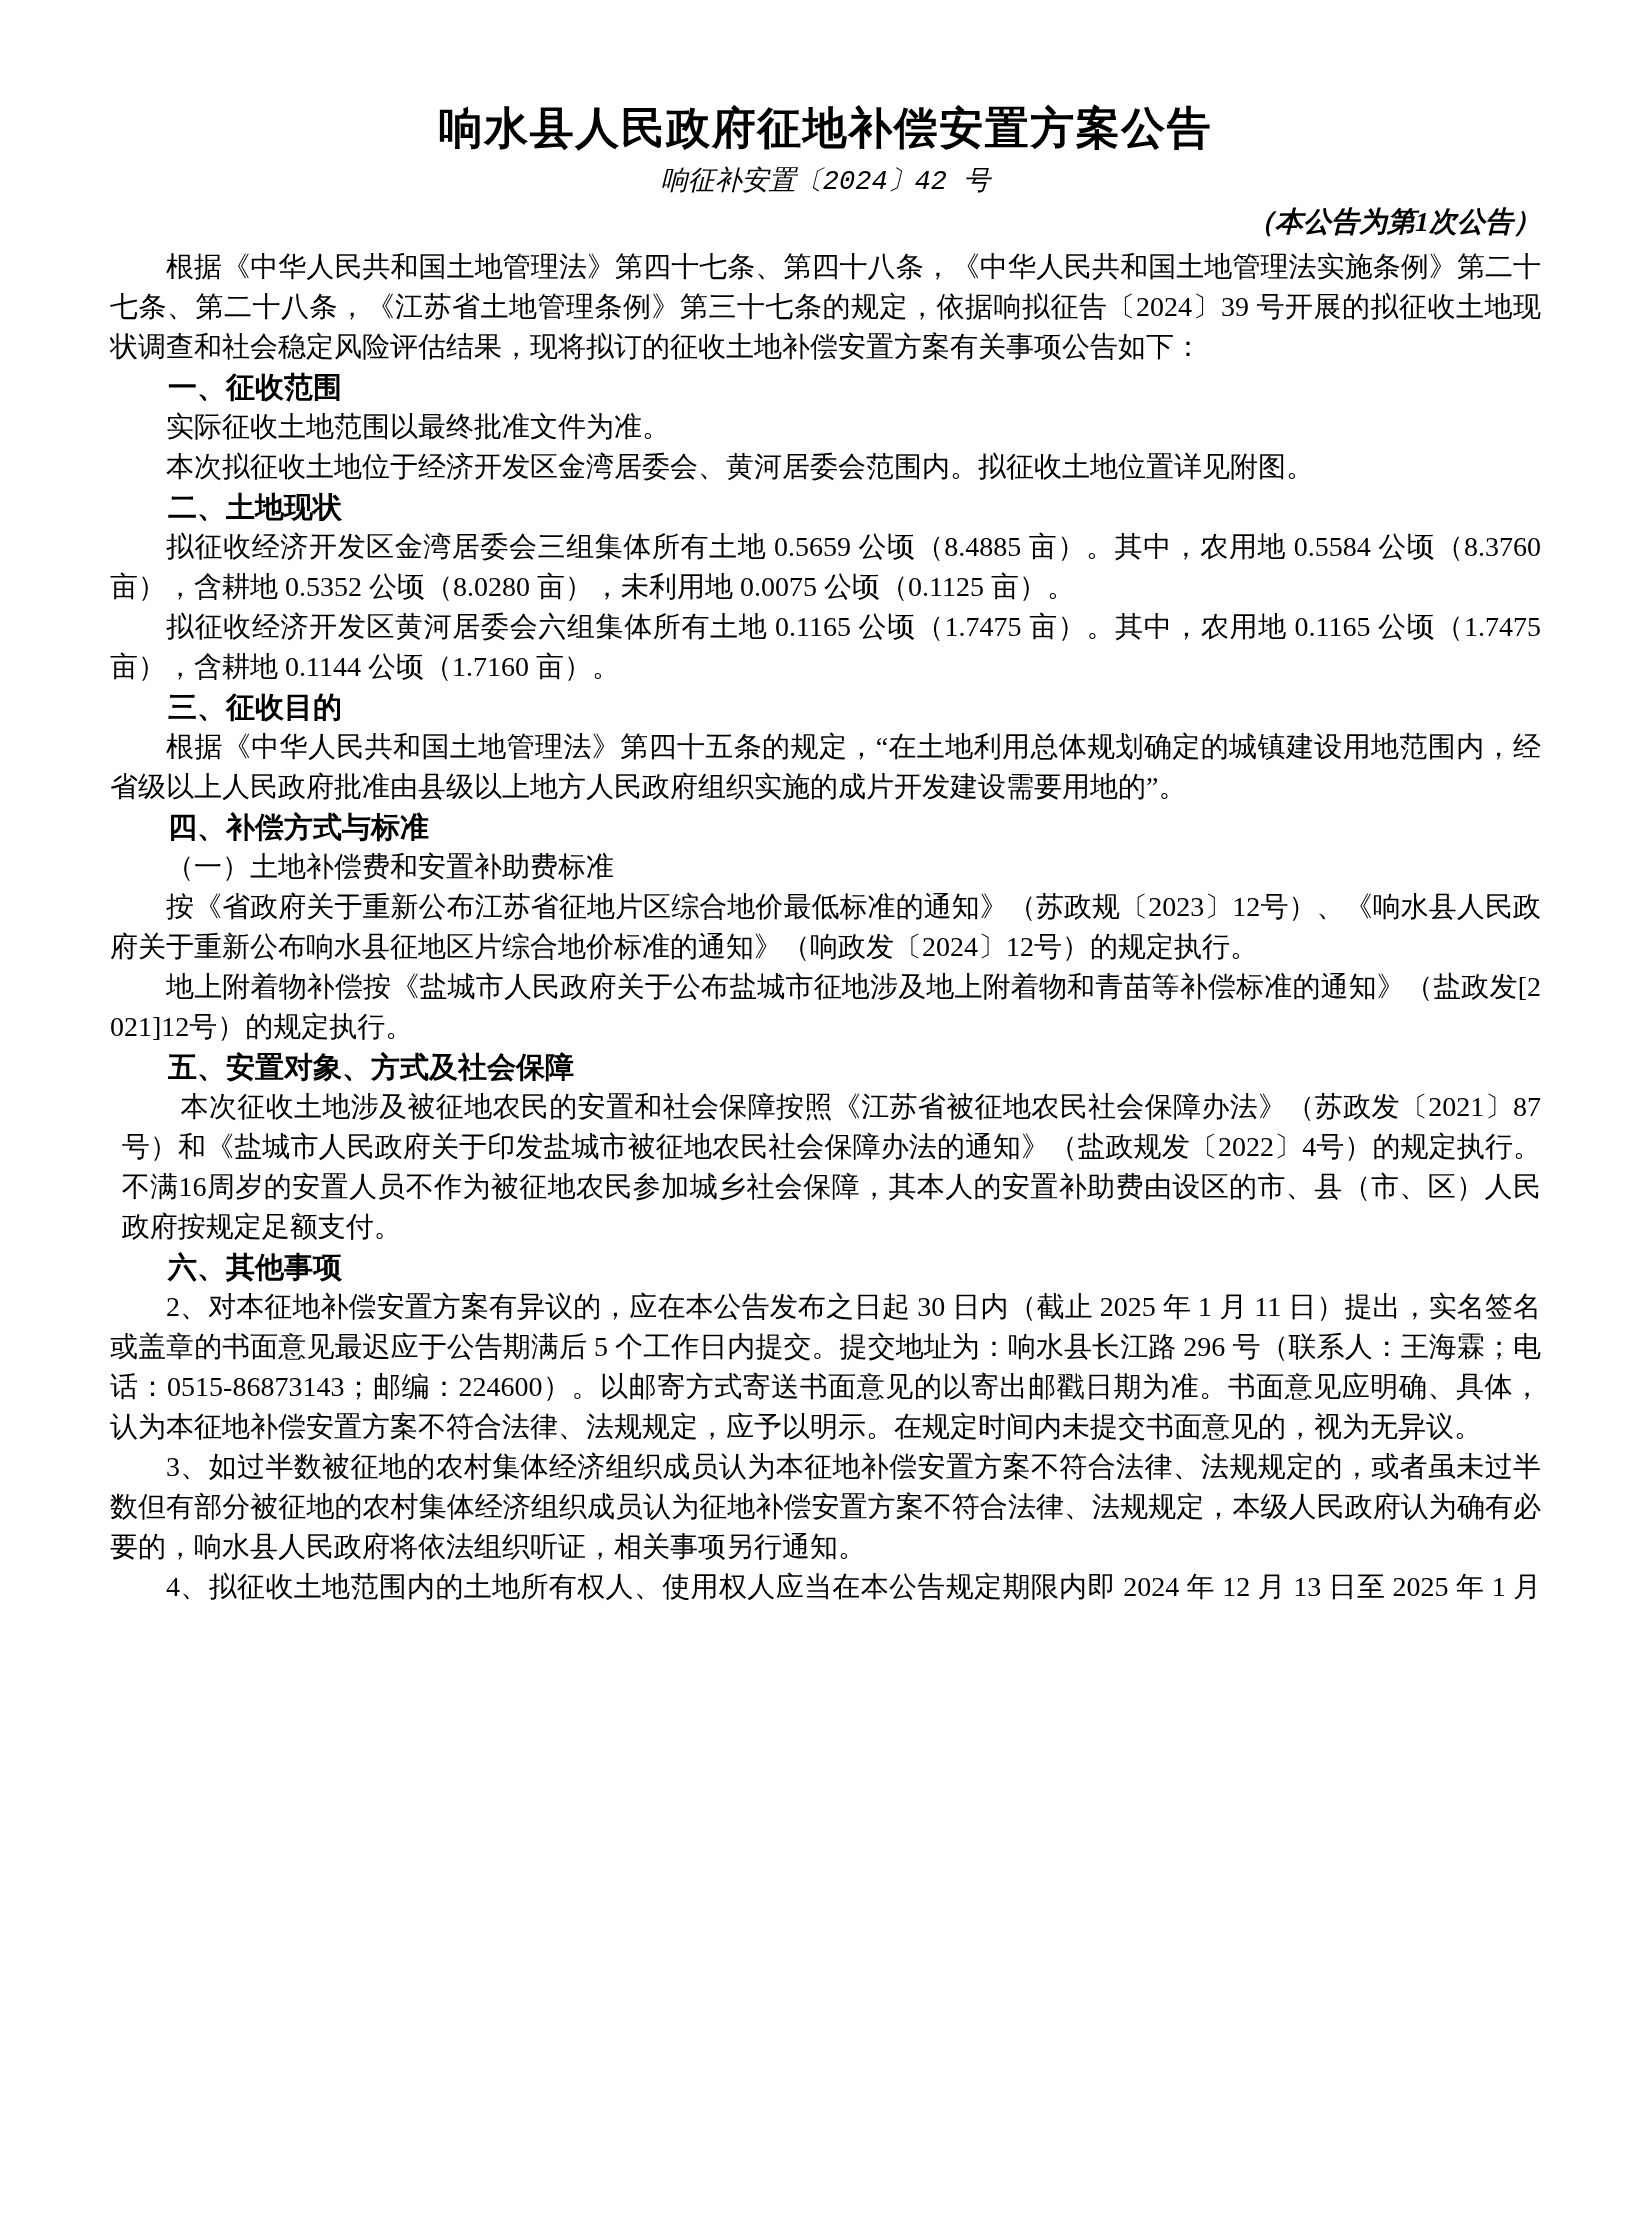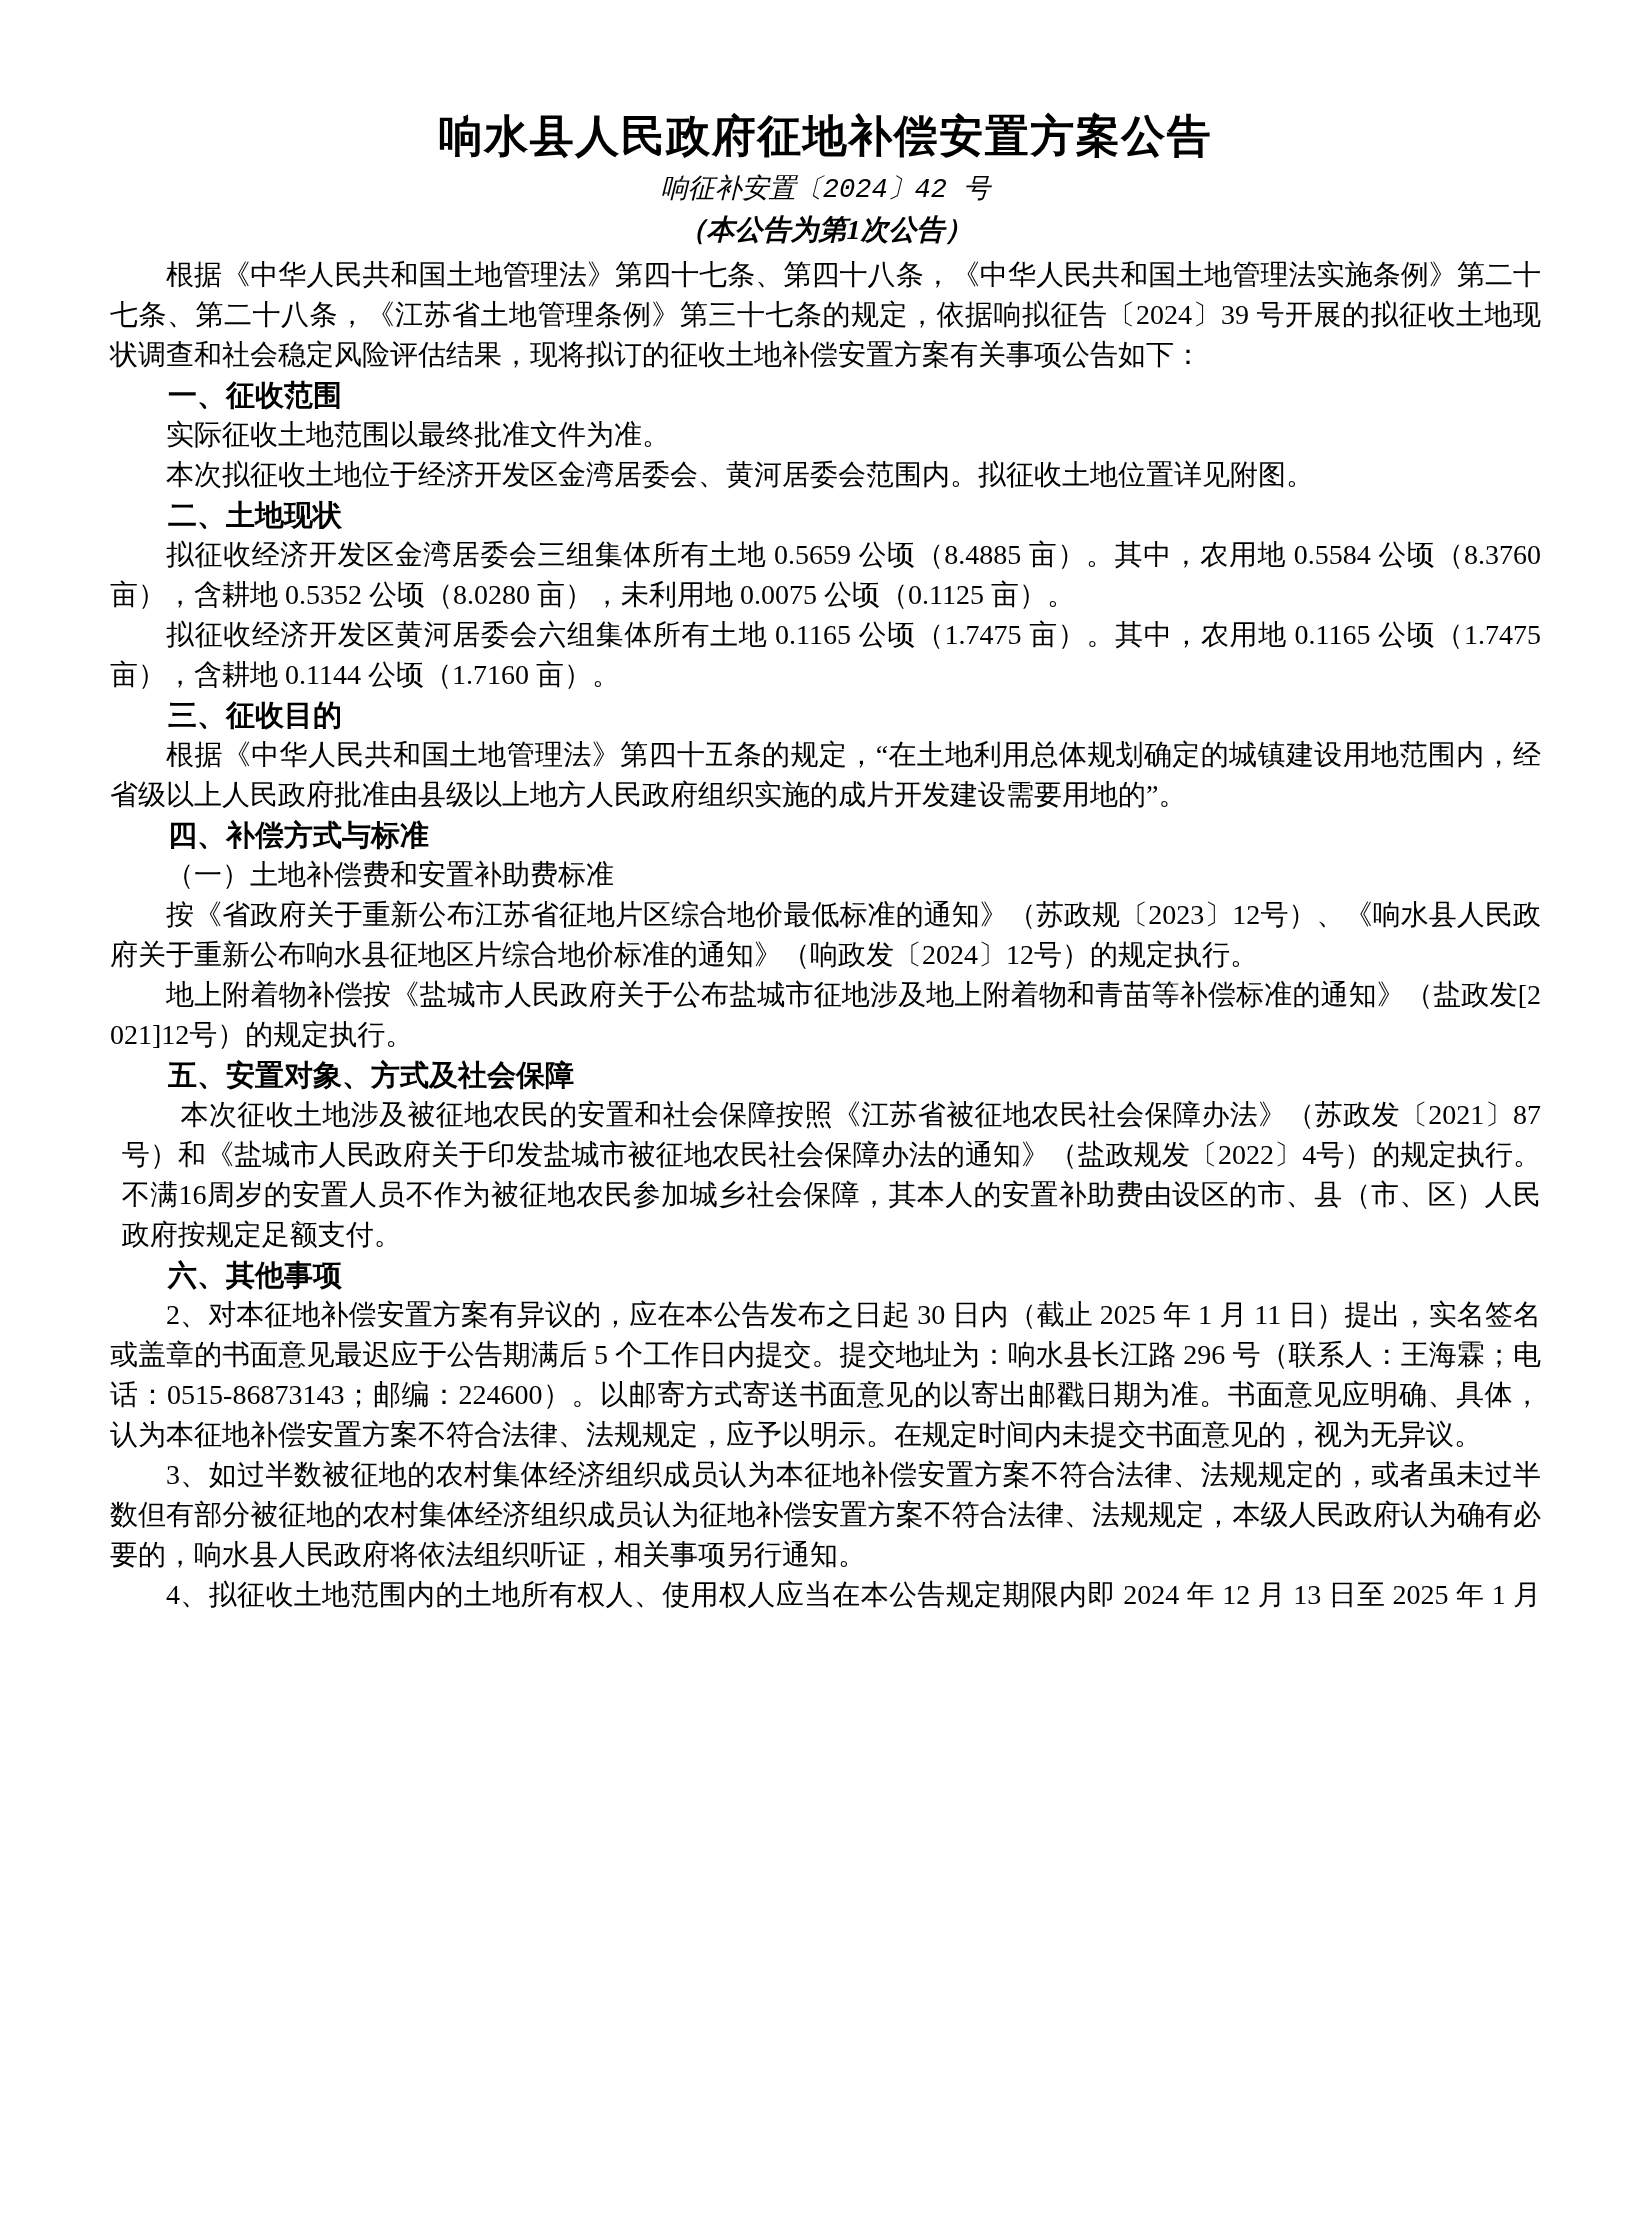--- a/index.html
+++ b/index.html
@@ -14,21 +14,20 @@
     font-family: "Liberation Serif", "DejaVu Serif", serif;
     color: #000000;
   }
   .page {
     box-sizing: border-box;
     width: 1651px;
     height: 1603px;
     padding: 101px 110px 0 110px;
     overflow: hidden;
     background: #ffffff;
-    margin-top: 8px;
   }
   .doc-title {
     margin: 0;
     font-family: "Liberation Sans", "DejaVu Sans", sans-serif;
     font-size: 44px;
     line-height: 54px;
     font-weight: bold;
     text-align: center;
     letter-spacing: 1.5px;
   }
@@ -39,21 +38,21 @@
     font-style: italic;
     text-align: center;
     font-family: Liberation Mono, monospace;
   }
   .doc-note {
     margin: 0;
     font-size: 28px;
     line-height: 40px;
     font-style: italic;
     font-weight: bold;
-    text-align: center;
+    text-align: right;
   }
   .body-text {
     margin-top: 4.4px;
   }
   p.para {
     margin: 0;
     font-size: 28px;
     line-height: 40px;
     text-align: justify;
     text-indent: 2em;

